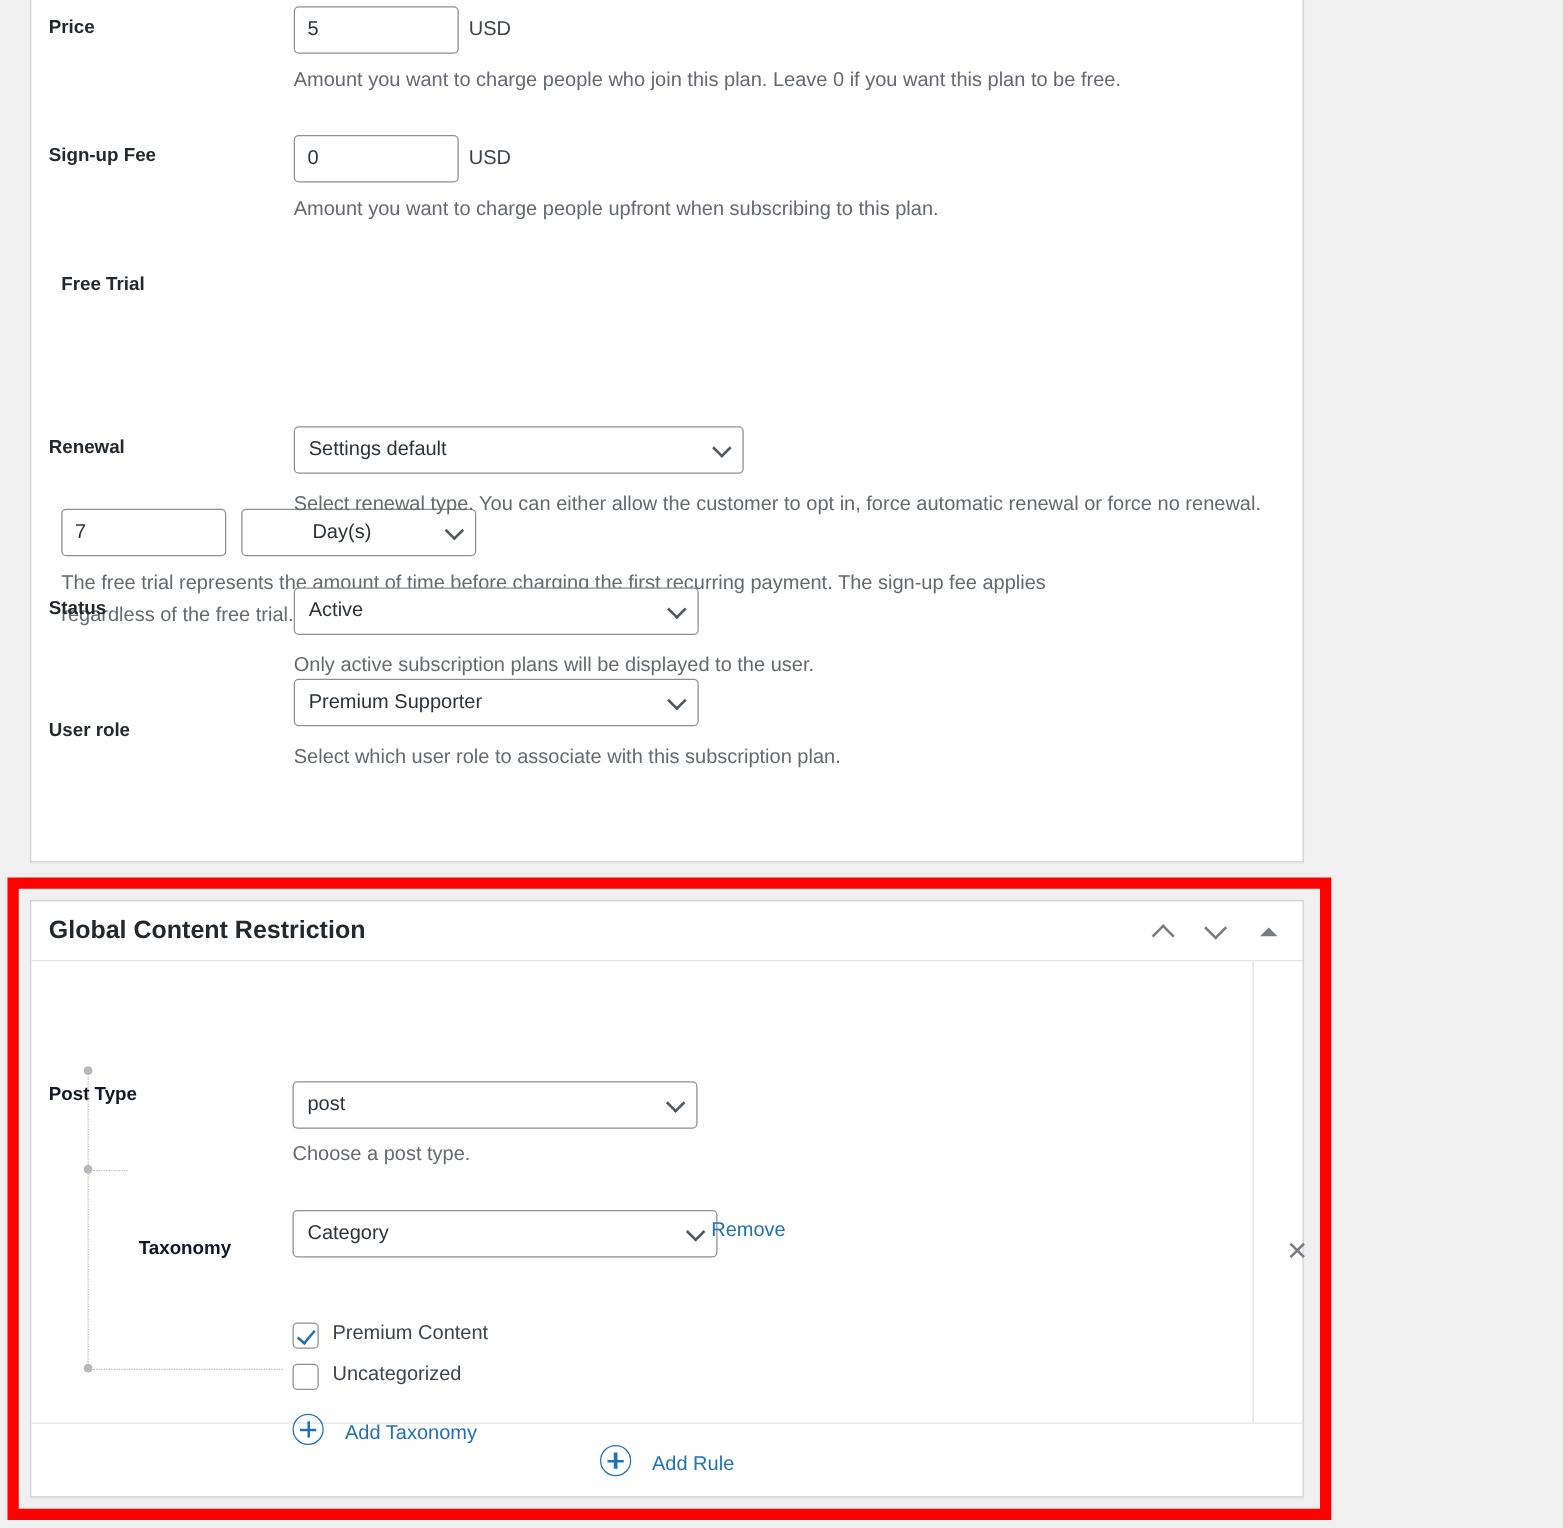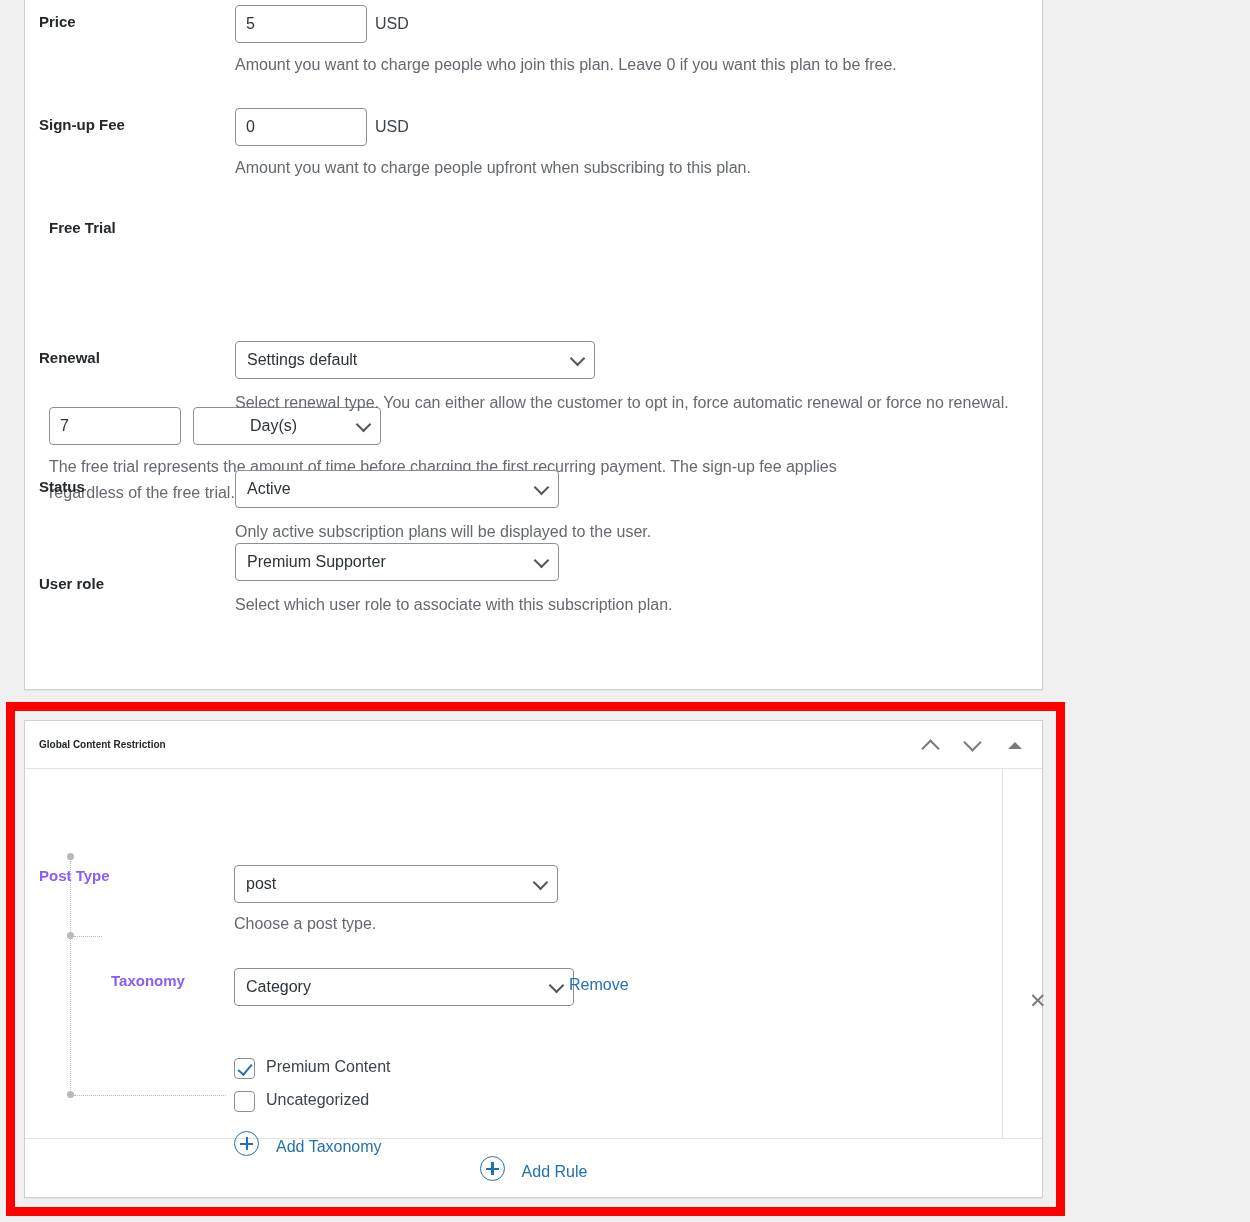--- a/index.html
+++ b/index.html
@@ -143,21 +143,21 @@
     height: 478px;
   }
   #restriction-header {
     height: 48px;
     border-bottom: 1px solid #e2e4e7;
     display: flex;
     align-items: center;
     padding: 0 14px 0 14px;
   }
   #restriction-title {
-    font-size: 10px;
+    font-size: 20px;
     font-weight: bold;
     color: #23282d;
   }
   .header-actions {
     margin-left: auto;
     display: flex;
     align-items: center;
     gap: 16px;
   }
   .hdr-btn {
@@ -235,21 +235,21 @@
     height: 0;
     border-top: 1px dotted #b6b9bd;
     z-index: 2;
   }
 
   
   .abs-label {
     position: absolute;
     font-weight: bold;
     font-size: 15px;
-    color: #8b5cf6;
+    color: #0f172a;
   }
 
   .link {
     color: #2271b1;
     font-size: 16px;
     text-decoration: none;
     cursor: pointer;
   }
 
   
@@ -415,21 +415,21 @@
         <span id="rule-remove-x">✕</span>
       </div>
 
       <div class="abs-label" style="left:14px; top:98px;">Post Type</div>
       <span class="sel" style="position:absolute; left:209px; top:96px; width:324px;">
         <span class="sel-val">post</span>
         <span class="chev"></span>
       </span>
       <div class="help" style="position:absolute; left:209px; top:142px; margin-top:0;">Choose a post type.</div>
 
-      <div class="abs-label" style="left:86px; top:203px;">Taxonomy</div>
+      <div class="abs-label" style="left:86px; top:221px;">Taxonomy</div>
       <span class="sel" style="position:absolute; left:209px; top:199px; width:340px;">
         <span class="sel-val">Category</span>
         <span class="chev"></span>
       </span>
       <a class="link" style="position:absolute; left:544px; top:207px;">Remove</a>
 
       <div class="cb-row" style="left:209px; top:257px;">
         <span class="cb checked"></span>
         <span class="cb-label">Premium Content</span>
       </div>

